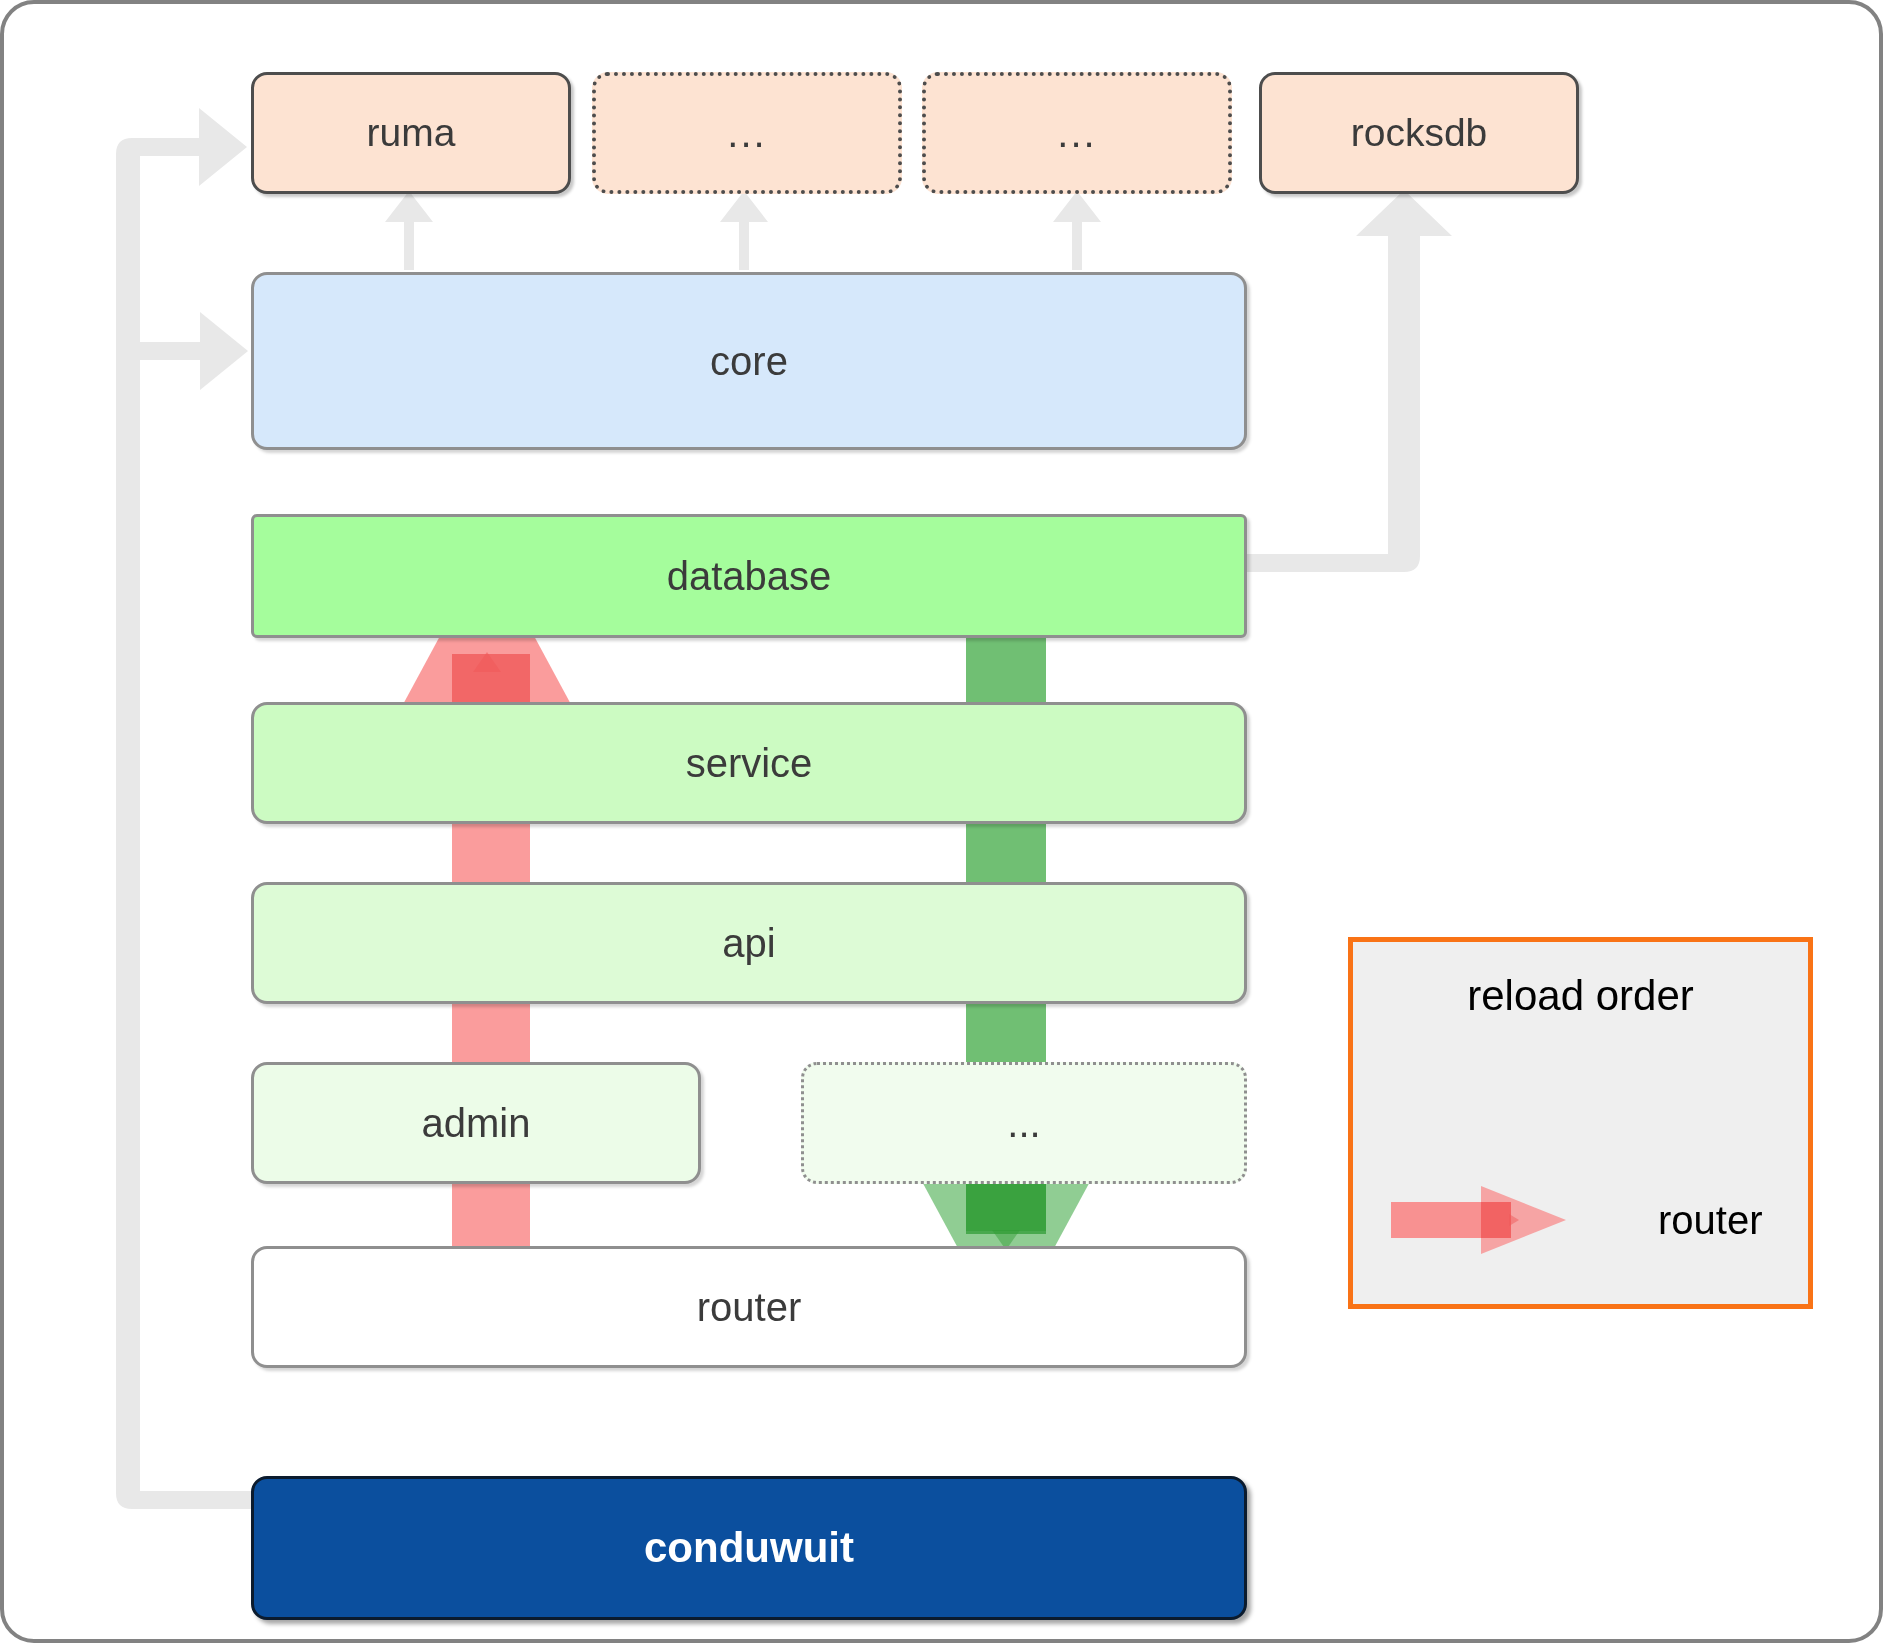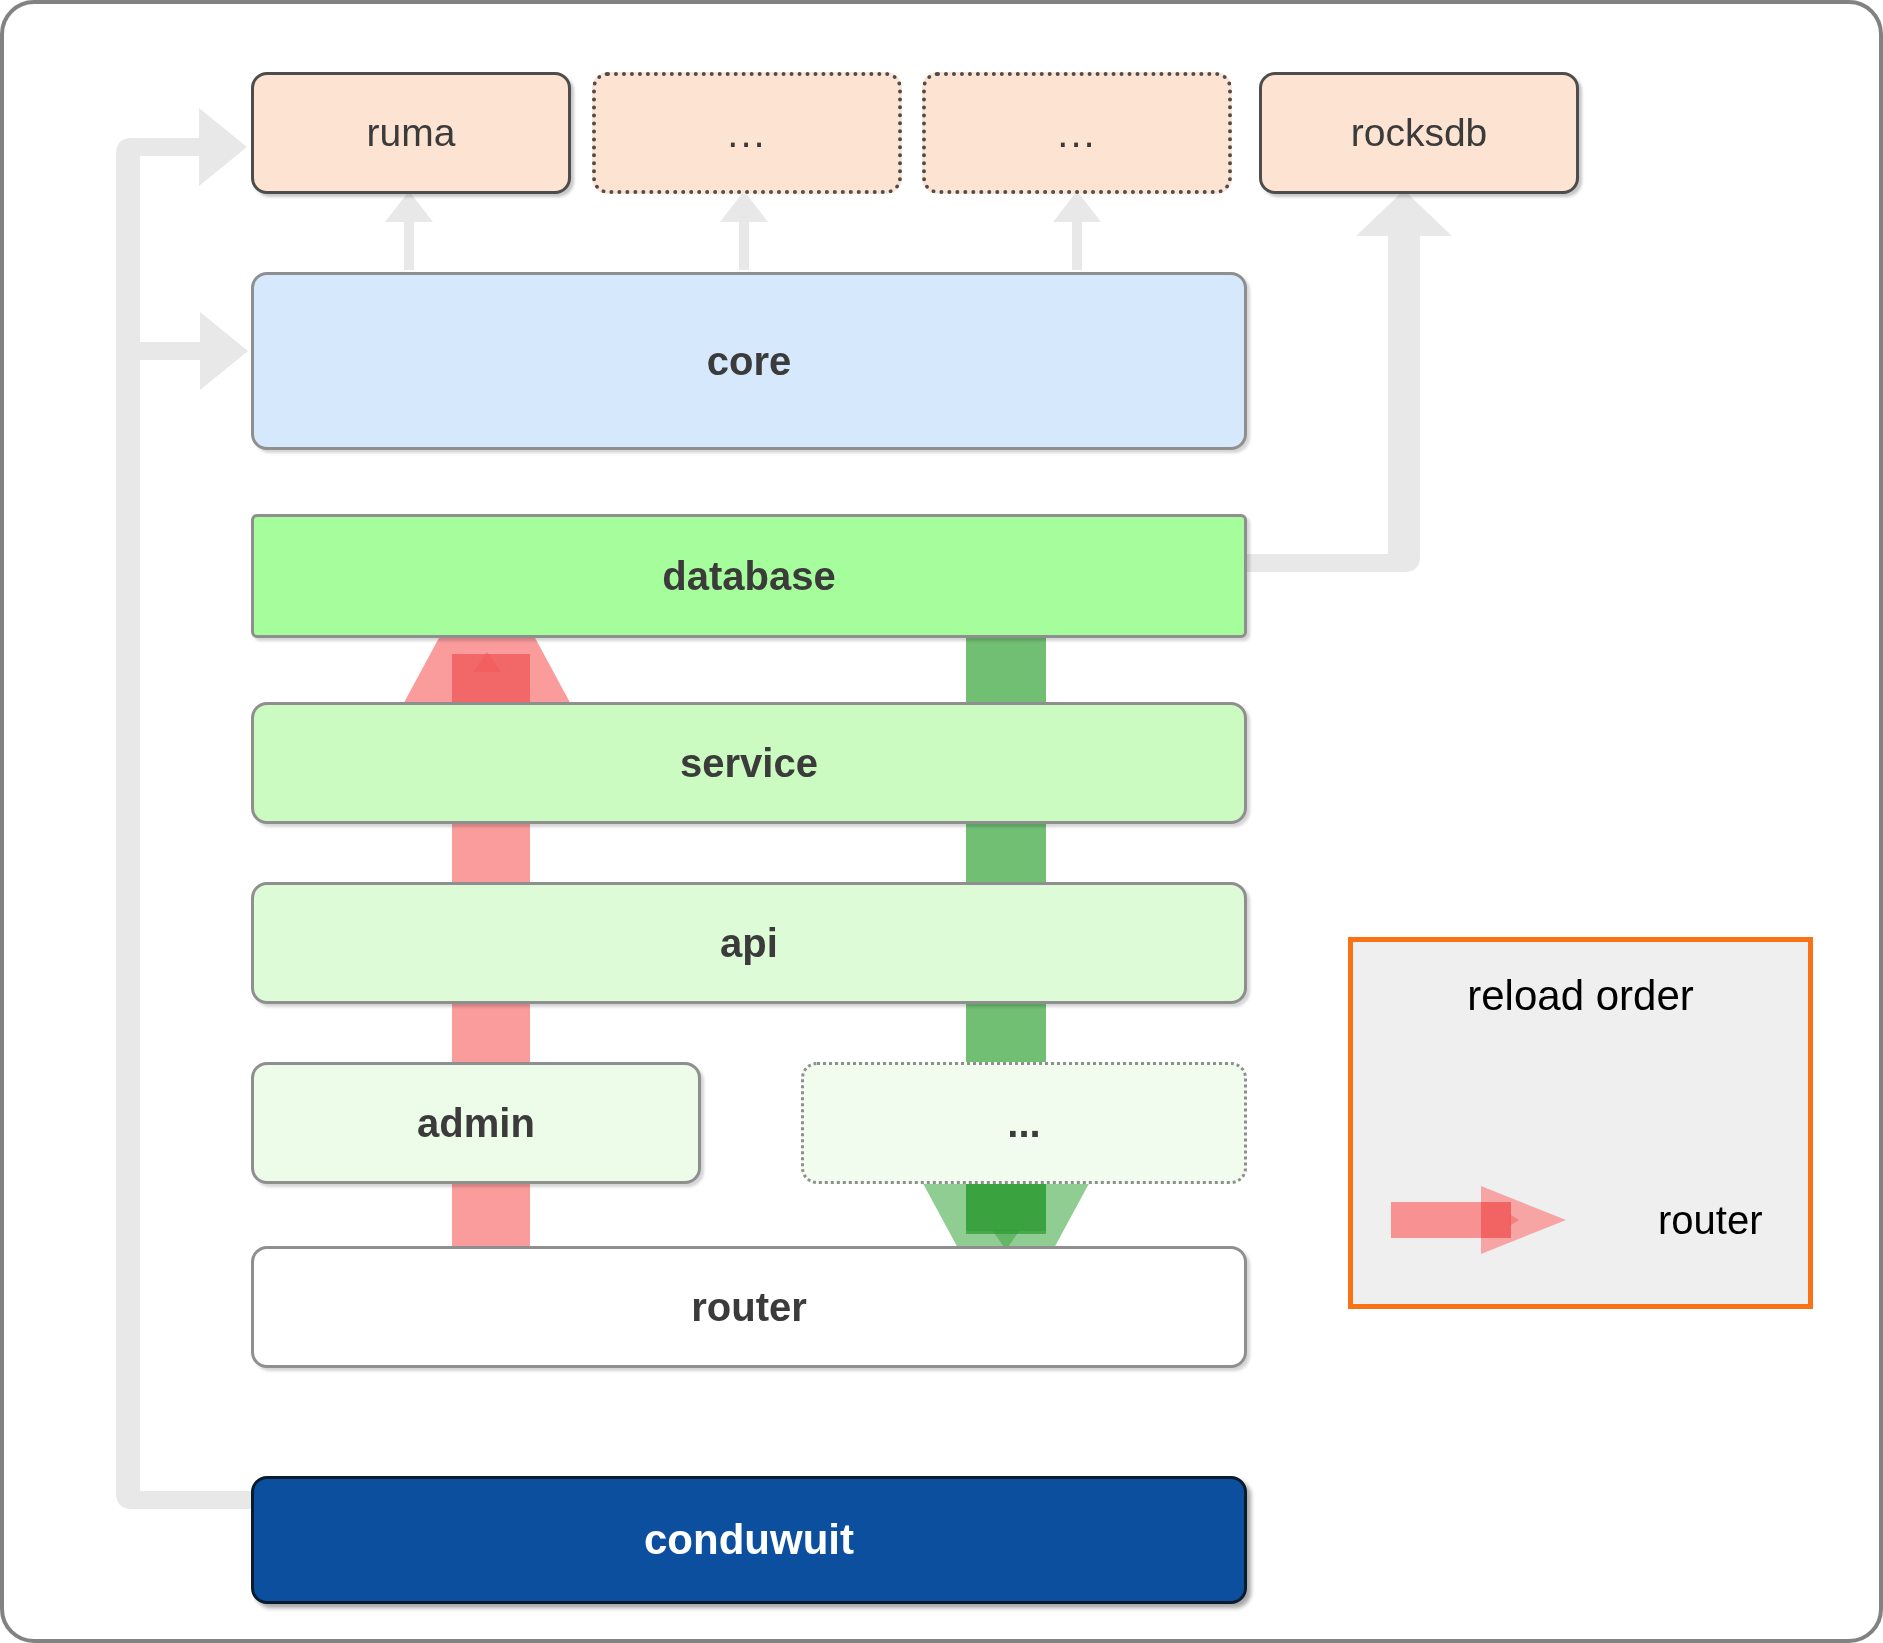--- a/index.html
+++ b/index.html
@@ -54,36 +54,35 @@
   .pkg.dotted .lbl { font-size: 40px; letter-spacing: 2px; }
 
   
   .crate {
     left: 247px;
     width: 996px;
     border: 3px solid #8f8f8f;
     border-radius: 16px;
     font-size: 40px;
     box-shadow: 3px 3px 3px rgba(0,0,0,0.17);
-    font-weight: bold;
   }
 
   #node-core   { top: 268px; height: 178px; background: #d6e8fb; }
   #node-database { top: 510px; height: 124px; background: #a5fd9c; border-radius: 6px; }
   #node-service  { top: 698px; height: 122px; background: #ccfbc2; }
   #node-api      { top: 878px; height: 122px; background: #ddfbd6; }
   #node-admin    { left: 247px; width: 450px; top: 1058px; height: 122px; background: #ecfce8; }
   #node-dots-bottom {
     left: 797px; width: 446px; top: 1058px; height: 122px;
     background: #f1fcee; border: 3px dotted #8f8f8f; box-shadow: none;
   }
   #node-router   { top: 1242px; height: 122px; background: #ffffff; }
 
   #node-conduwuit {
-    left: 247px; width: 996px; top: 1472px; height: 128px;
+    left: 247px; width: 996px; top: 1472px; height: 144px;
     background: #0b4f9e;
     color: #ffffff;
     border: 3px solid #0b1b2e;
     border-radius: 16px;
     font-size: 42px;
     font-weight: bold;
     box-shadow: 4px 4px 4px rgba(0,0,0,0.35);
   }
 
   

